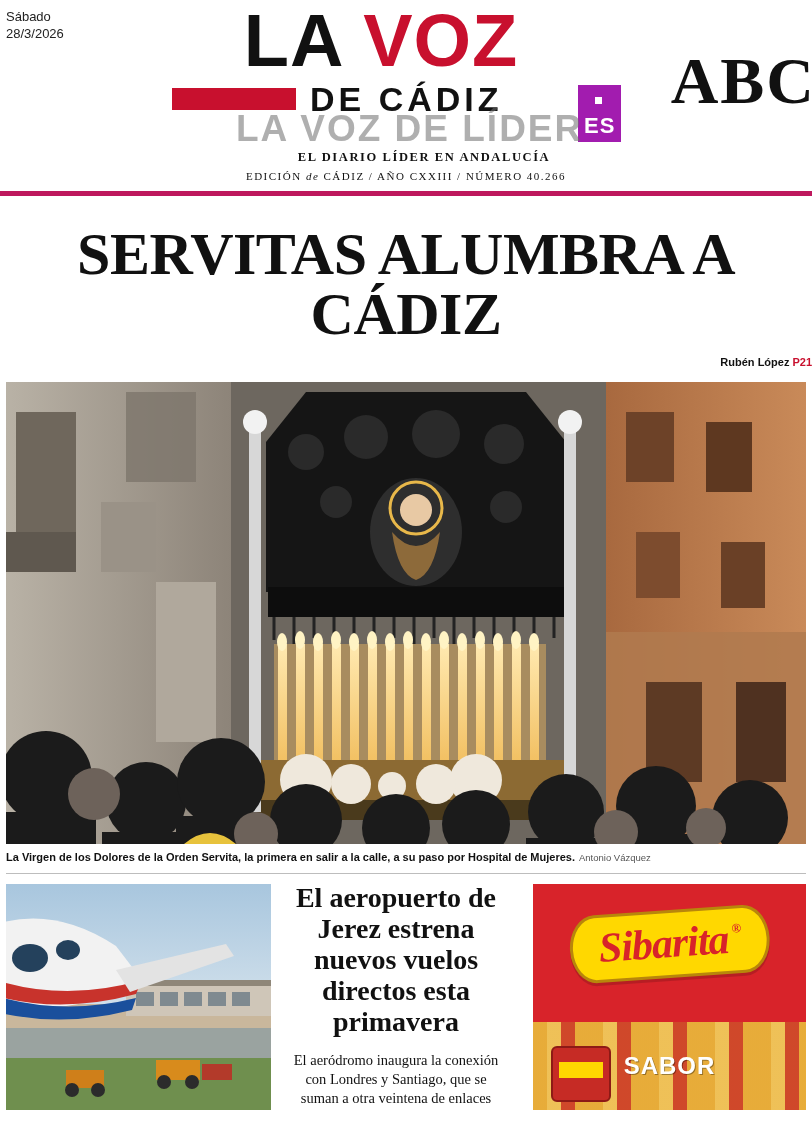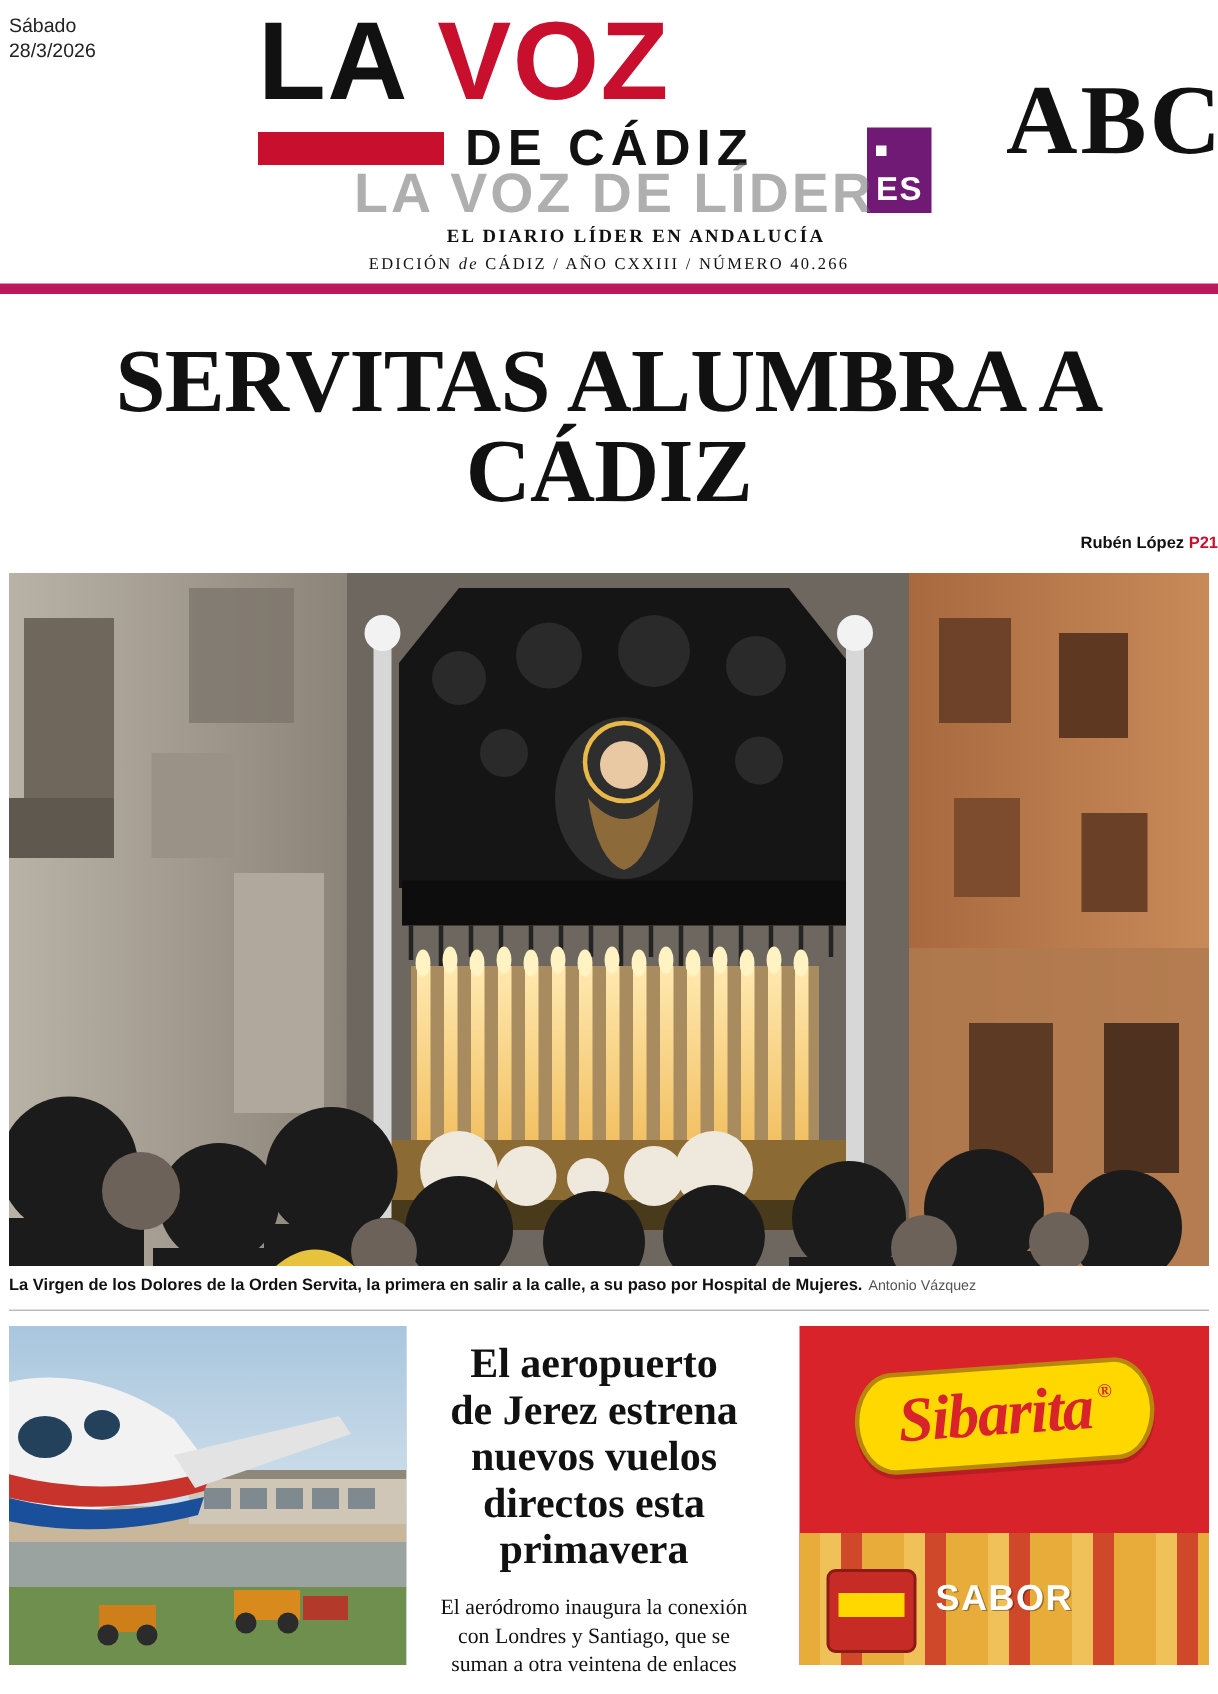--- a/index.html
+++ b/index.html
@@ -20,38 +20,38 @@
     width: 812px;
     height: 1129px;
     position: relative;
     box-sizing: border-box;
   }
 
   
   .masthead {
     position: relative;
     height: 196px;
-    border-bottom: 7px solid #be185d;
+    border-bottom: 5px solid #be185d;
     box-sizing: border-box;
   }
   .date-block {
     position: absolute;
     left: 6px;
     top: 8px;
     font-size: 13px;
     line-height: 17px;
     color: #222;
     font-family: "Liberation Sans", sans-serif;
   }
   .logo-wrap {
     position: absolute;
     left: 160px;
     top: 4px;
     width: 430px;
-    text-align: left;
+    text-align: center;
   }
   .logo-lavoz {
     font-family: "Liberation Sans", sans-serif;
     font-weight: bold;
     font-size: 74px;
     letter-spacing: 1px;
     line-height: 74px;
     color: #111;
     margin: 0;
     padding: 0 0 0 12px;
@@ -80,21 +80,21 @@
     font-size: 34px;
     font-weight: bold;
     letter-spacing: 4px;
     color: #111;
     font-family: "Liberation Sans", sans-serif;
   }
   .es-badge {
     position: absolute;
     left: 418px;
     top: 5px;
-    background: #701a75;
+    background: #a21caf;
     color: #fff;
     font-weight: bold;
     font-size: 22px;
     letter-spacing: 1px;
     padding: 2px 6px 3px 6px;
     font-family: "Liberation Sans", sans-serif;
   }
   .es-badge .dot {
     display: inline-block;
     width: 7px;
@@ -220,21 +220,21 @@
     margin-top: 10px;
     background: #9bb7cf;
   }
   .col-text {
     width: 250px;
     padding: 8px 14px 0 14px;
     box-sizing: border-box;
     text-align: center;
   }
   .col-text h2 {
-    margin: 12px;
+    margin: 0;
     font-family: "Liberation Serif", serif;
     font-weight: bold;
     font-size: 28px;
     line-height: 31px;
     color: #111;
   }
   .col-text p {
     margin: 14px 0 0 0;
     font-family: "Liberation Serif", serif;
     font-size: 14.5px;

